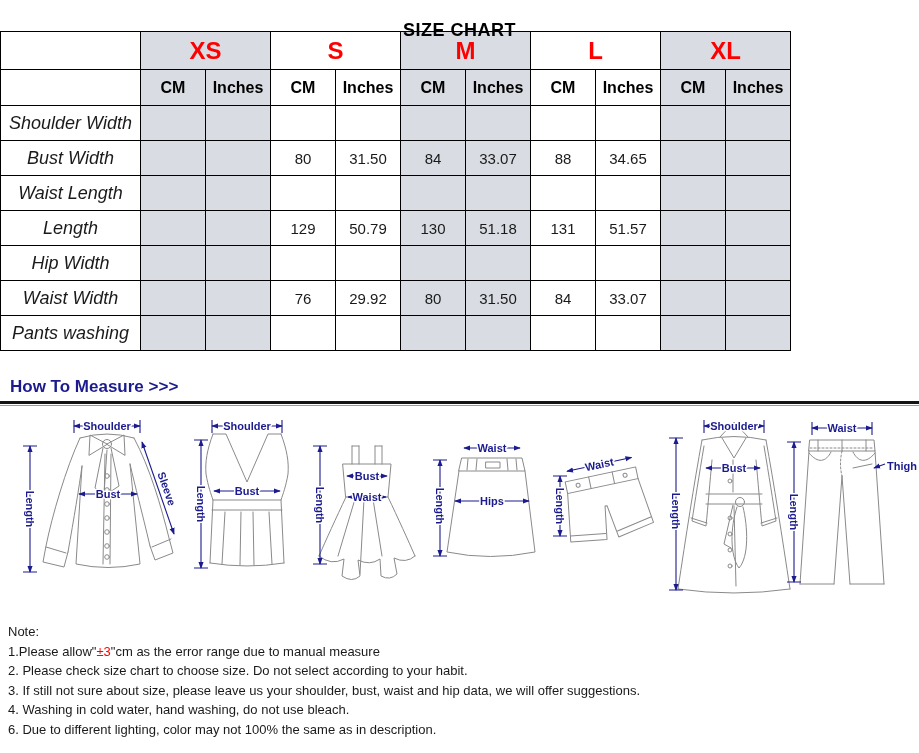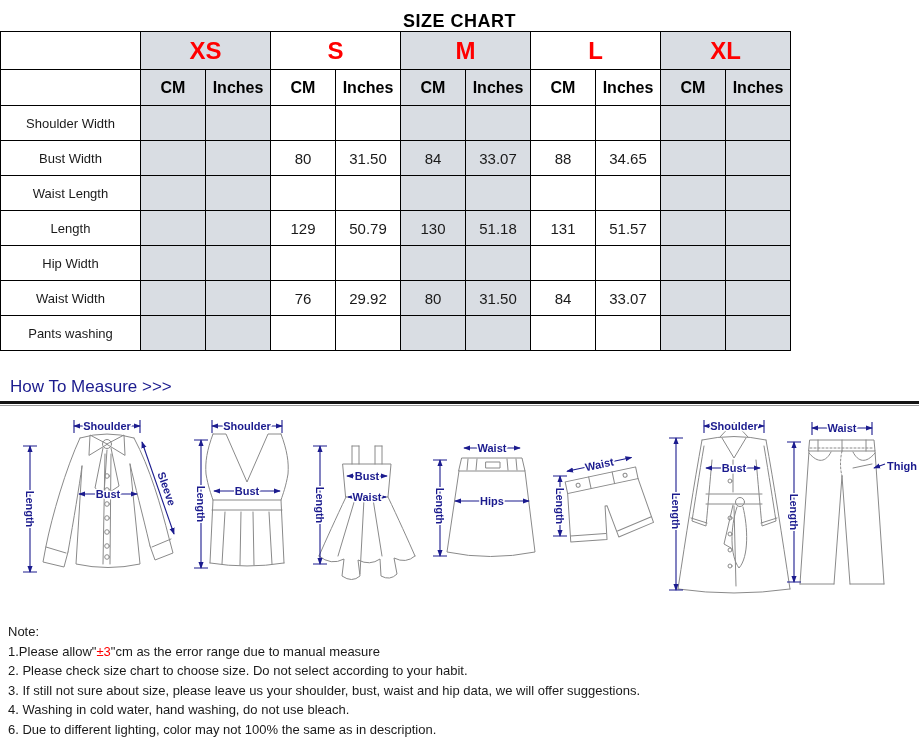--- a/index.html
+++ b/index.html
@@ -3,39 +3,39 @@
 <meta charset="utf-8">
 <style>
   * { margin:0; padding:0; box-sizing:border-box; }
   html,body { background:#fff; }
   body {
     width:919px; height:753px;
     font-family:"Liberation Sans", sans-serif;
     color:#1a1a1a; overflow:hidden;
   }
   .title {
-    padding-top:11px; height:31px;
+    padding-top:20px; height:31px;
     text-align:center; font-size:18px; font-weight:bold; letter-spacing:0.5px; color:#000;
   }
   table.size-chart {
     width:791px; border-collapse:collapse; table-layout:fixed;
   }
   table.size-chart col.label-col { width:140px; }
   table.size-chart th, table.size-chart td {
     border:1px solid #000; text-align:center; vertical-align:middle;
     overflow:hidden; white-space:nowrap; background:#fff;
   }
   table.size-chart .g { background:#d9dde3; }
   tr.size-row th { height:38px; font-size:24px; font-weight:bold; color:#ff0000; }
   tr.unit-row th { height:36px; font-size:16px; font-weight:bold; color:#000; }
   tr.data-row td { height:35px; font-size:15px; font-weight:normal; color:#1a1a1a; }
-  tr.data-row td.rlabel { font-size:13px; }
+  tr.data-row td.rlabel { font-size:18px;font-style:italic; }
   .measure-heading {
     margin:26px 0 4px 10px;
-    font-size:17px; font-weight:normal; color:#1b1b8e;
+    font-size:17px; font-weight:bold; color:#1b1b8e;
   }
   .divider-thick { height:3px; background:#141414; }
   .divider-thin { height:1px; background:#9a9a9a; margin-top:1px; }
   .figures-svg { display:block; }
   .gm { fill:none; stroke:#8a8a8a; stroke-width:1; stroke-linejoin:round; stroke-linecap:round; }
   .dim { stroke:#1b1b8e; stroke-width:1.1; }
   .tick { stroke:#1b1b8e; stroke-width:1.1; }
   .lbl {
     font-family:"Liberation Sans", sans-serif; font-size:11px; font-weight:bold;
     fill:#1b1b8e; text-anchor:middle;

